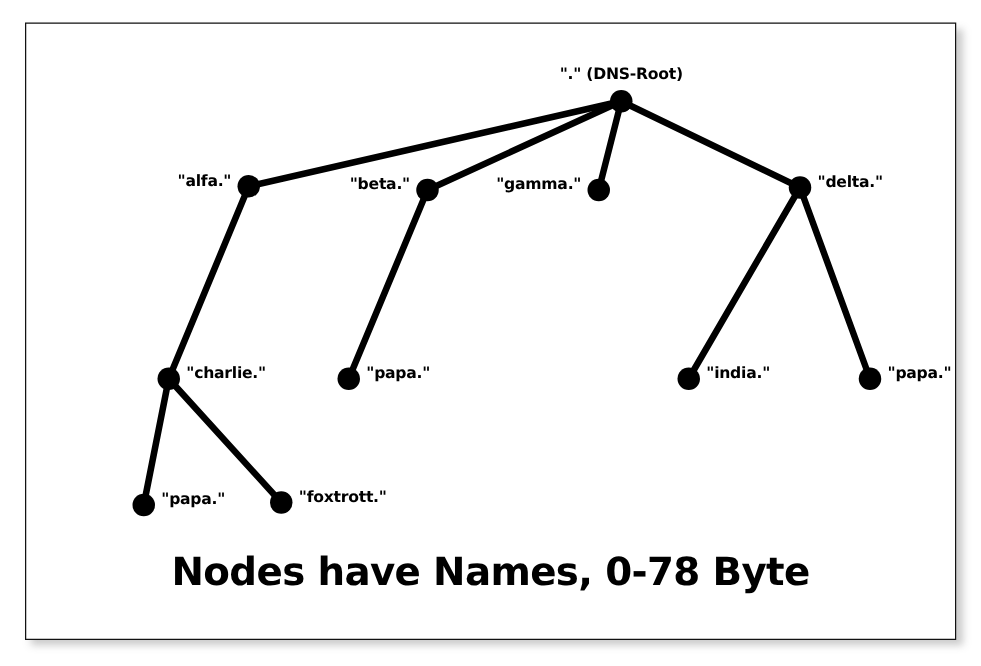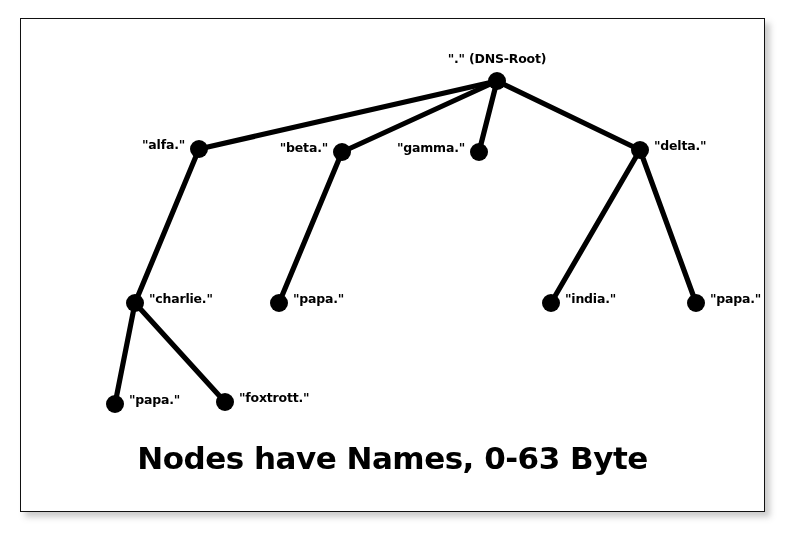--- a/index.html
+++ b/index.html
@@ -113,15 +113,15 @@
       <div class="node-label left" style="left: 465px; top: 147px;">"gamma."</div>
       <div class="node-label right" style="left: 654px; top: 145px;">"delta."</div>
       <div class="node-label right" style="left: 149px; top: 298px;">"charlie."</div>
       <div class="node-label right" style="left: 293px; top: 298px;">"papa."</div>
       <div class="node-label right" style="left: 565px; top: 298px;">"india."</div>
       <div class="node-label right" style="left: 710px; top: 298px;">"papa."</div>
       <div class="node-label right" style="left: 129px; top: 399px;">"papa."</div>
       <div class="node-label right" style="left: 239px; top: 397px;">"foxtrott."</div>
     </div>
 
-  <div id="caption">Nodes have Names, 0-63 Byte</div>
+  <div id="caption">Nodes have Names, 0-78 Byte</div>
 
 </div>
 
 </body></html>

